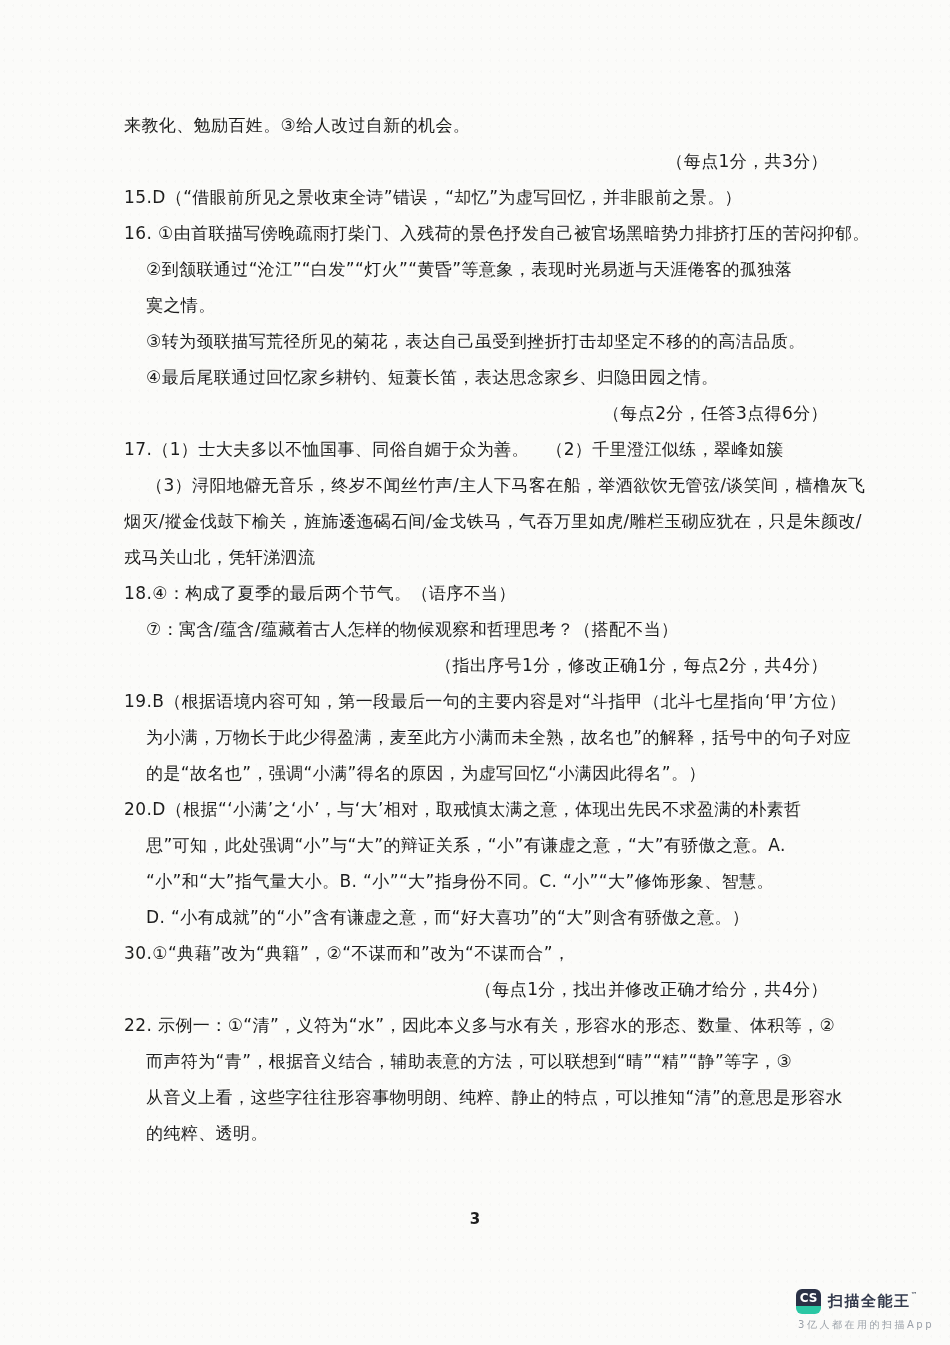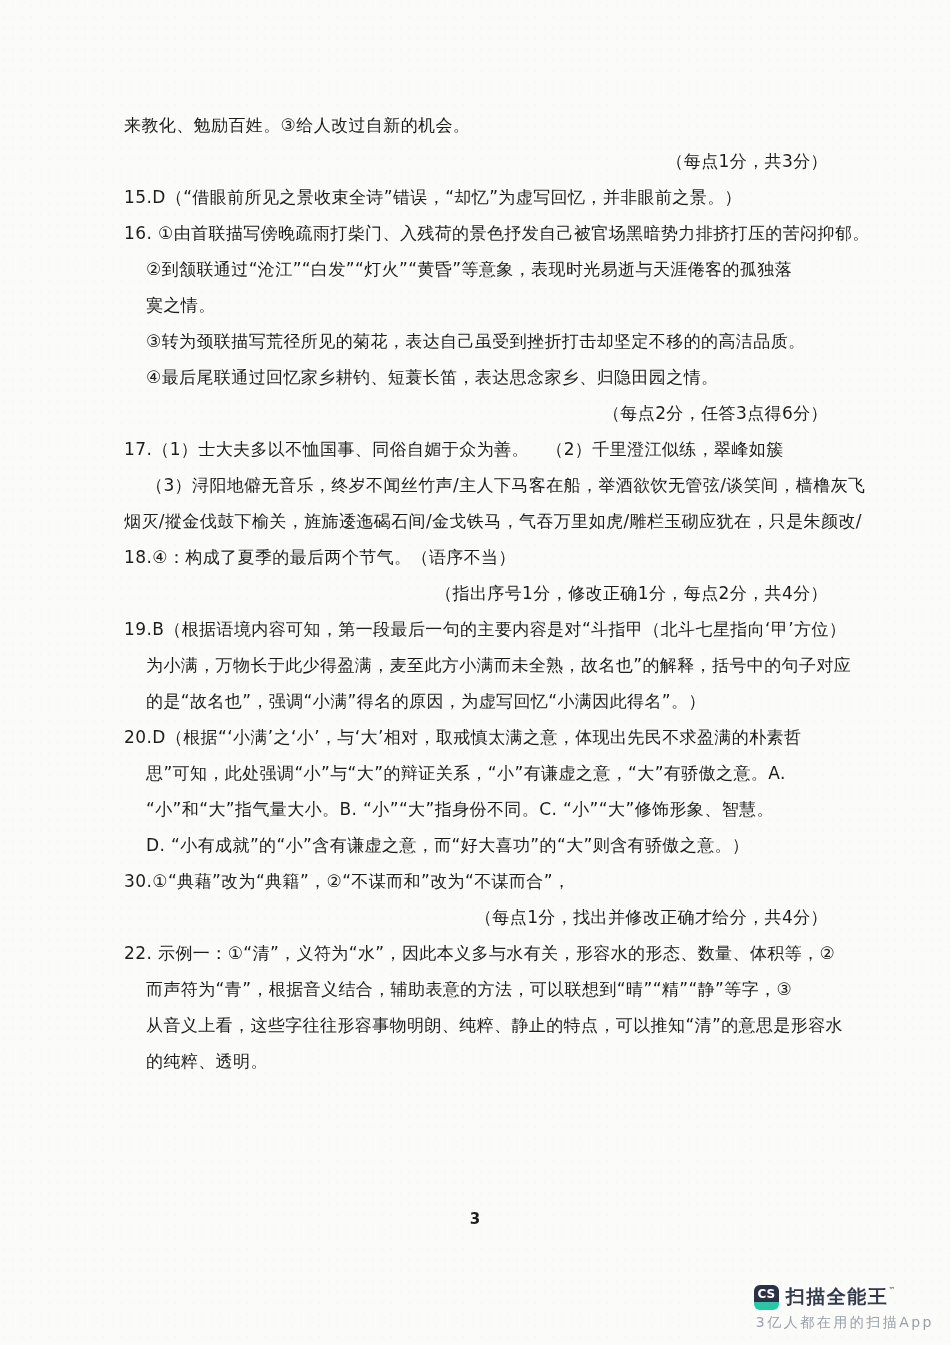--- a/index.html
+++ b/index.html
@@ -71,36 +71,36 @@
     font-weight: 700;
     display: flex;
     align-items: center;
     justify-content: center;
     padding-bottom: 7px;
     flex: 0 0 auto;
     text-align: right;
   }
   .wm-name {
     margin-left: 7px;
-    font-size: 19px;
+    font-size: 15px;
     font-weight: 700;
     color: var(--wm-name, #333a4c);
     letter-spacing: 1.5px;
     white-space: nowrap;
   }
   .wm-tm {
     font-size: 7px;
     color: var(--wm-name, #333a4c);
     align-self: flex-start;
     margin-top: 2px;
   }
   .wm-tagline {
     margin-top: 4px;
     margin-left: 2px;
-    font-size: 14px;
+    font-size: 10px;
     color: var(--wm-tag, #9aa0a8);
     letter-spacing: 2.5px;
     white-space: nowrap;
   }
 </style>
 </head>
 <body>
 
 <div class="page">
   <div class="noise"></div>
@@ -111,21 +111,23 @@
       <div class="line">15.D（“借眼前所见之景收束全诗”错误，“却忆”为虚写回忆，并非眼前之景。）</div>
       <div class="line">16. ①由首联描写傍晚疏雨打柴门、入残荷的景色抒发自己被官场黑暗势力排挤打压的苦闷抑郁。</div>
       <div class="line indent">②到颔联通过“沧江”“白发”“灯火”“黄昏”等意象，表现时光易逝与天涯倦客的孤独落</div>
       <div class="line indent">寞之情。</div>
       <div class="line indent">③转为颈联描写荒径所见的菊花，表达自己虽受到挫折打击却坚定不移的的高洁品质。</div>
       <div class="line indent">④最后尾联通过回忆家乡耕钓、短蓑长笛，表达思念家乡、归隐田园之情。</div>
       <div class="line right">（每点2分，任答3点得6分）</div>
       <div class="line">17.（1）士大夫多以不恤国事、同俗自媚于众为善。　（2）千里澄江似练，翠峰如簇</div>
       <div class="line indent">（3）浔阳地僻无音乐，终岁不闻丝竹声/主人下马客在船，举酒欲饮无管弦/谈笑间，樯橹灰飞</div>
       <div class="line">烟灭/摐金伐鼓下榆关，旌旆逶迤碣石间/金戈铁马，气吞万里如虎/雕栏玉砌应犹在，只是朱颜改/</div>
+      <div class="line">戎马关山北，凭轩涕泗流</div>
       <div class="line">18.④：构成了夏季的最后两个节气。（语序不当）</div>
+      <div class="line indent">⑦：寓含/蕴含/蕴藏着古人怎样的物候观察和哲理思考？（搭配不当）</div>
       <div class="line right">（指出序号1分，修改正确1分，每点2分，共4分）</div>
       <div class="line">19.B（根据语境内容可知，第一段最后一句的主要内容是对“斗指甲（北斗七星指向‘甲’方位）</div>
       <div class="line indent">为小满，万物长于此少得盈满，麦至此方小满而未全熟，故名也”的解释，括号中的句子对应</div>
       <div class="line indent">的是“故名也”，强调“小满”得名的原因，为虚写回忆“小满因此得名”。）</div>
       <div class="line">20.D（根据“‘小满’之‘小’，与‘大’相对，取戒慎太满之意，体现出先民不求盈满的朴素哲</div>
       <div class="line indent">思”可知，此处强调“小”与“大”的辩证关系，“小”有谦虚之意，“大”有骄傲之意。A.</div>
       <div class="line indent">“小”和“大”指气量大小。B. “小”“大”指身份不同。C. “小”“大”修饰形象、智慧。</div>
       <div class="line indent">D. “小有成就”的“小”含有谦虚之意，而“好大喜功”的“大”则含有骄傲之意。）</div>
       <div class="line">30.①“典藉”改为“典籍”，②“不谋而和”改为“不谋而合”，</div>
       <div class="line right">（每点1分，找出并修改正确才给分，共4分）</div>

